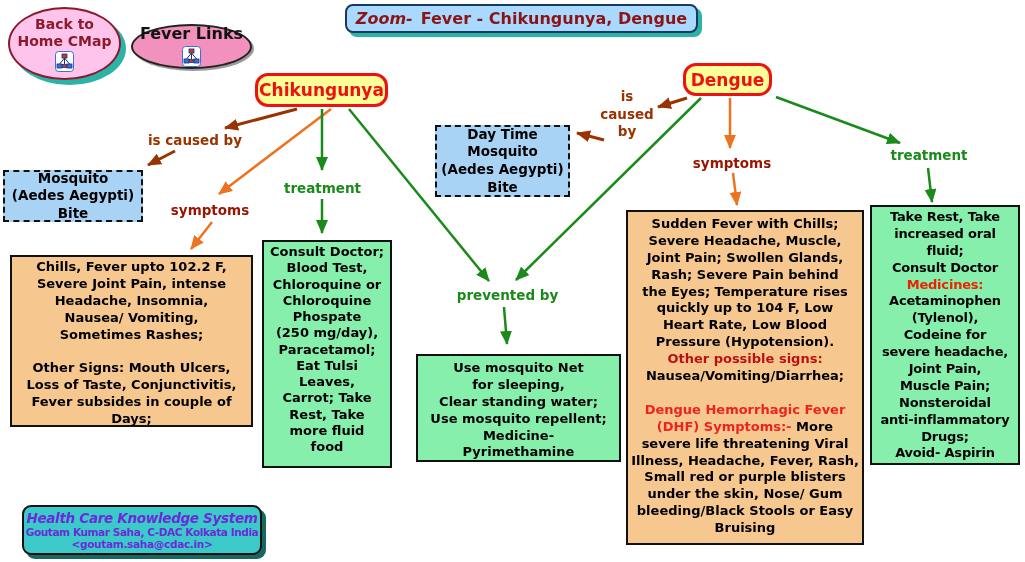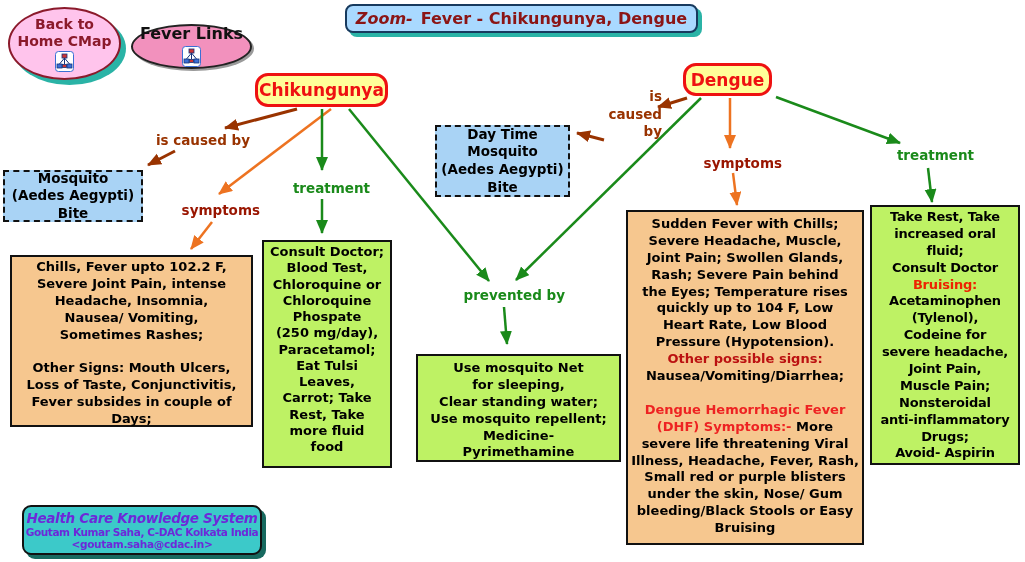--- a/index.html
+++ b/index.html
@@ -31,27 +31,27 @@
   .chik{left:255px;top:73px;width:133px;height:34px;}
   .dengue{left:683px;top:63px;width:89px;height:33px;}
 
   
   .bluebox{background:#a9d3f5;border:2px dashed #111;color:#000;text-align:center;font-size:13.5px;line-height:1.3;
     display:flex;align-items:center;justify-content:center;}
   .mosquito{left:3px;top:170px;width:140px;height:52px;}
   .daytime{left:435px;top:125px;width:135px;height:72px;}
 
   
-  .lbl{font-size:13.5px;text-align:right;line-height:1.3;}
+  .lbl{font-size:13.5px;text-align:center;line-height:1.3;}
   .brown{color:#993300;} .maroon{color:#991500;} .green{color:#1a8a1a;}
 
   
   .box{border:2px solid #111;color:#000;text-align:center;font-size:13px;line-height:1.3;padding:2px 3px;}
   .orangebox{background:#f6c78f;}
-  .greenbox{background:#bef264;}
+  .greenbox{background:#86efac;}
   .chik-symptoms{left:10px;top:255px;width:243px;height:172px;}
   .chik-treatment{left:262px;top:240px;width:130px;height:228px;line-height:1.25;}
   .prevention{left:416px;top:354px;width:205px;height:108px;padding-top:4px;}
   .dengue-symptoms{left:618px;top:210px;width:238px;height:335px;padding-top:4px;margin-left:8px;}
   .dengue-treatment{left:870px;top:205px;width:150px;height:260px;letter-spacing:-0.2px;}
   .red-label{color:#bb1111;}
   .bright-red{color:#ee2222;}
   .med-red{color:#ee2200;}
   .dhf-wrap{margin-top:17px;}
 
@@ -206,21 +206,21 @@
       <span class="bright-red">Dengue Hemorrhagic Fever (DHF) Symptoms:- </span>
       <span>More severe life threatening Viral Illness, Headache, Fever, Rash, Small red or purple blisters under the skin, Nose/ Gum bleeding/Black Stools or Easy Bruising</span>
     </div>
   </div>
 
   <div class="node box greenbox dengue-treatment">
     <div class="pre">Take Rest, Take
 increased oral
 fluid;
 Consult Doctor</div>
-    <div class="med-red">Bruising:</div>
+    <div class="med-red">Medicines:</div>
     <div class="pre">Acetaminophen
 (Tylenol),
 Codeine for
 severe headache,
 Joint Pain,
 Muscle Pain;
 Nonsteroidal
 anti-inflammatory
 Drugs;
 Avoid- Aspirin</div>

